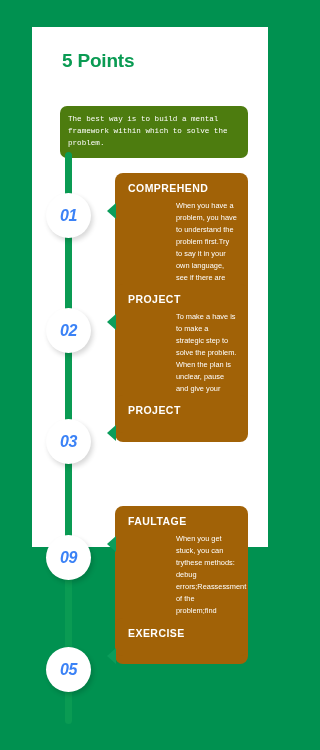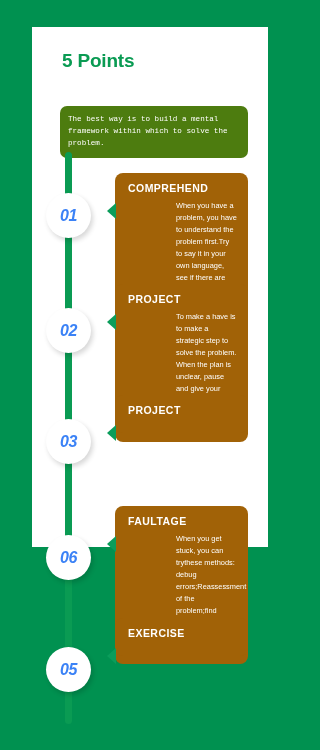--- a/index.html
+++ b/index.html
@@ -183,21 +183,21 @@
         <span class="badge-num">03</span>
       </div>
       <div class="bubble">
         <span class="notch"></span>
         <div class="bubble-title">PROJECT</div>
       </div>
     </div>
 
     <div class="step" style="top:479px">
       <div class="badge" style="top:29px">
-        <span class="badge-num">06</span>
+        <span class="badge-num">09</span>
       </div>
       <div class="bubble">
         <span class="notch"></span>
         <div class="bubble-title">FAULTAGE</div>
         <div class="bubble-body">When you get stuck, you can trythese methods: debug errors;Reassessment of the problem;find similar problem solvers andlearn from them.</div>
       </div>
     </div>
 
     <div class="step" style="top:591px">
       <div class="badge" style="top:29px">

